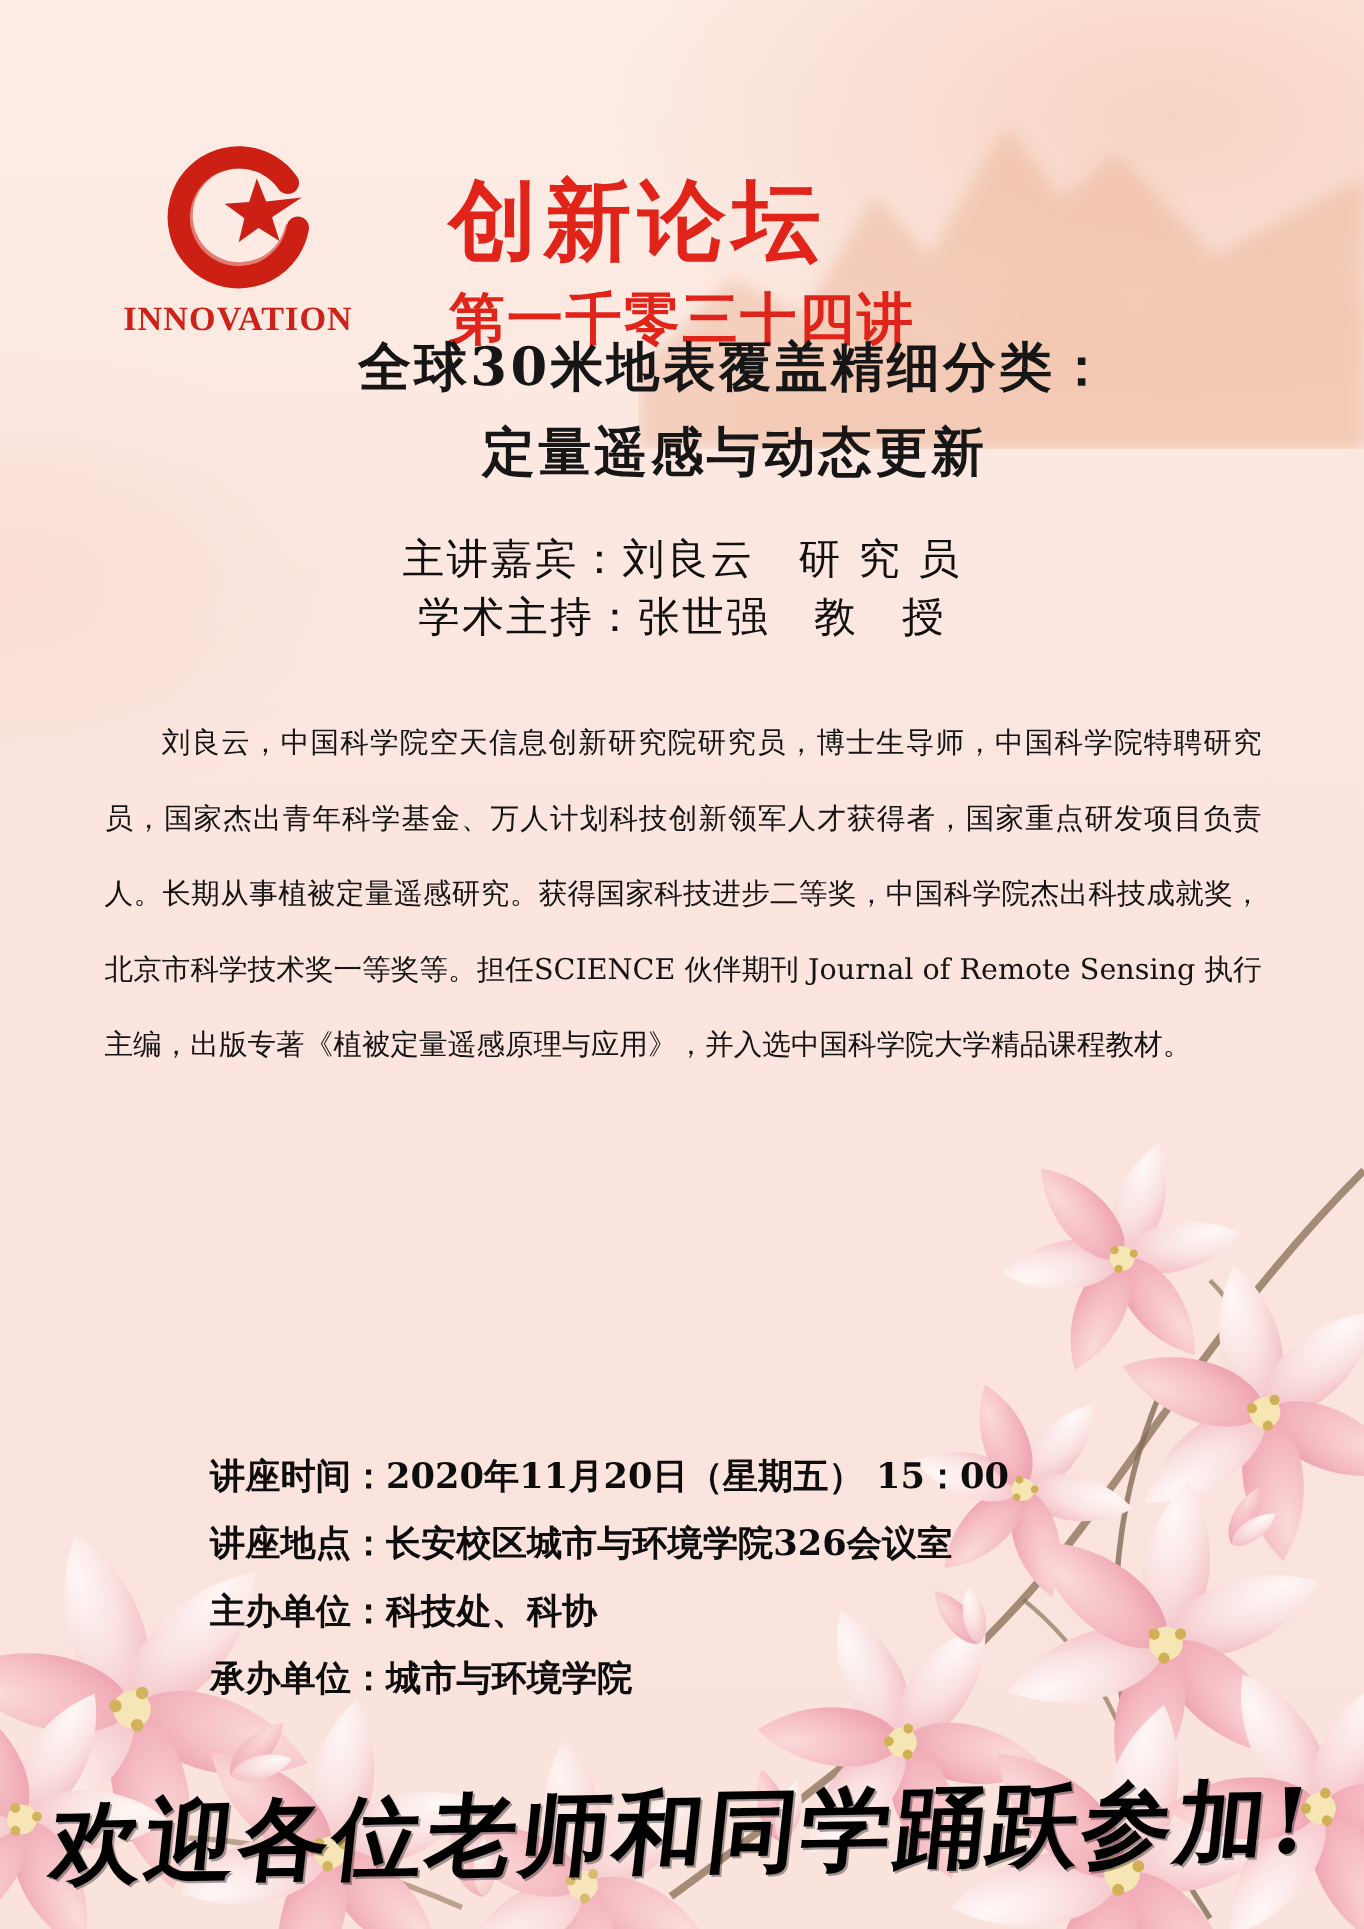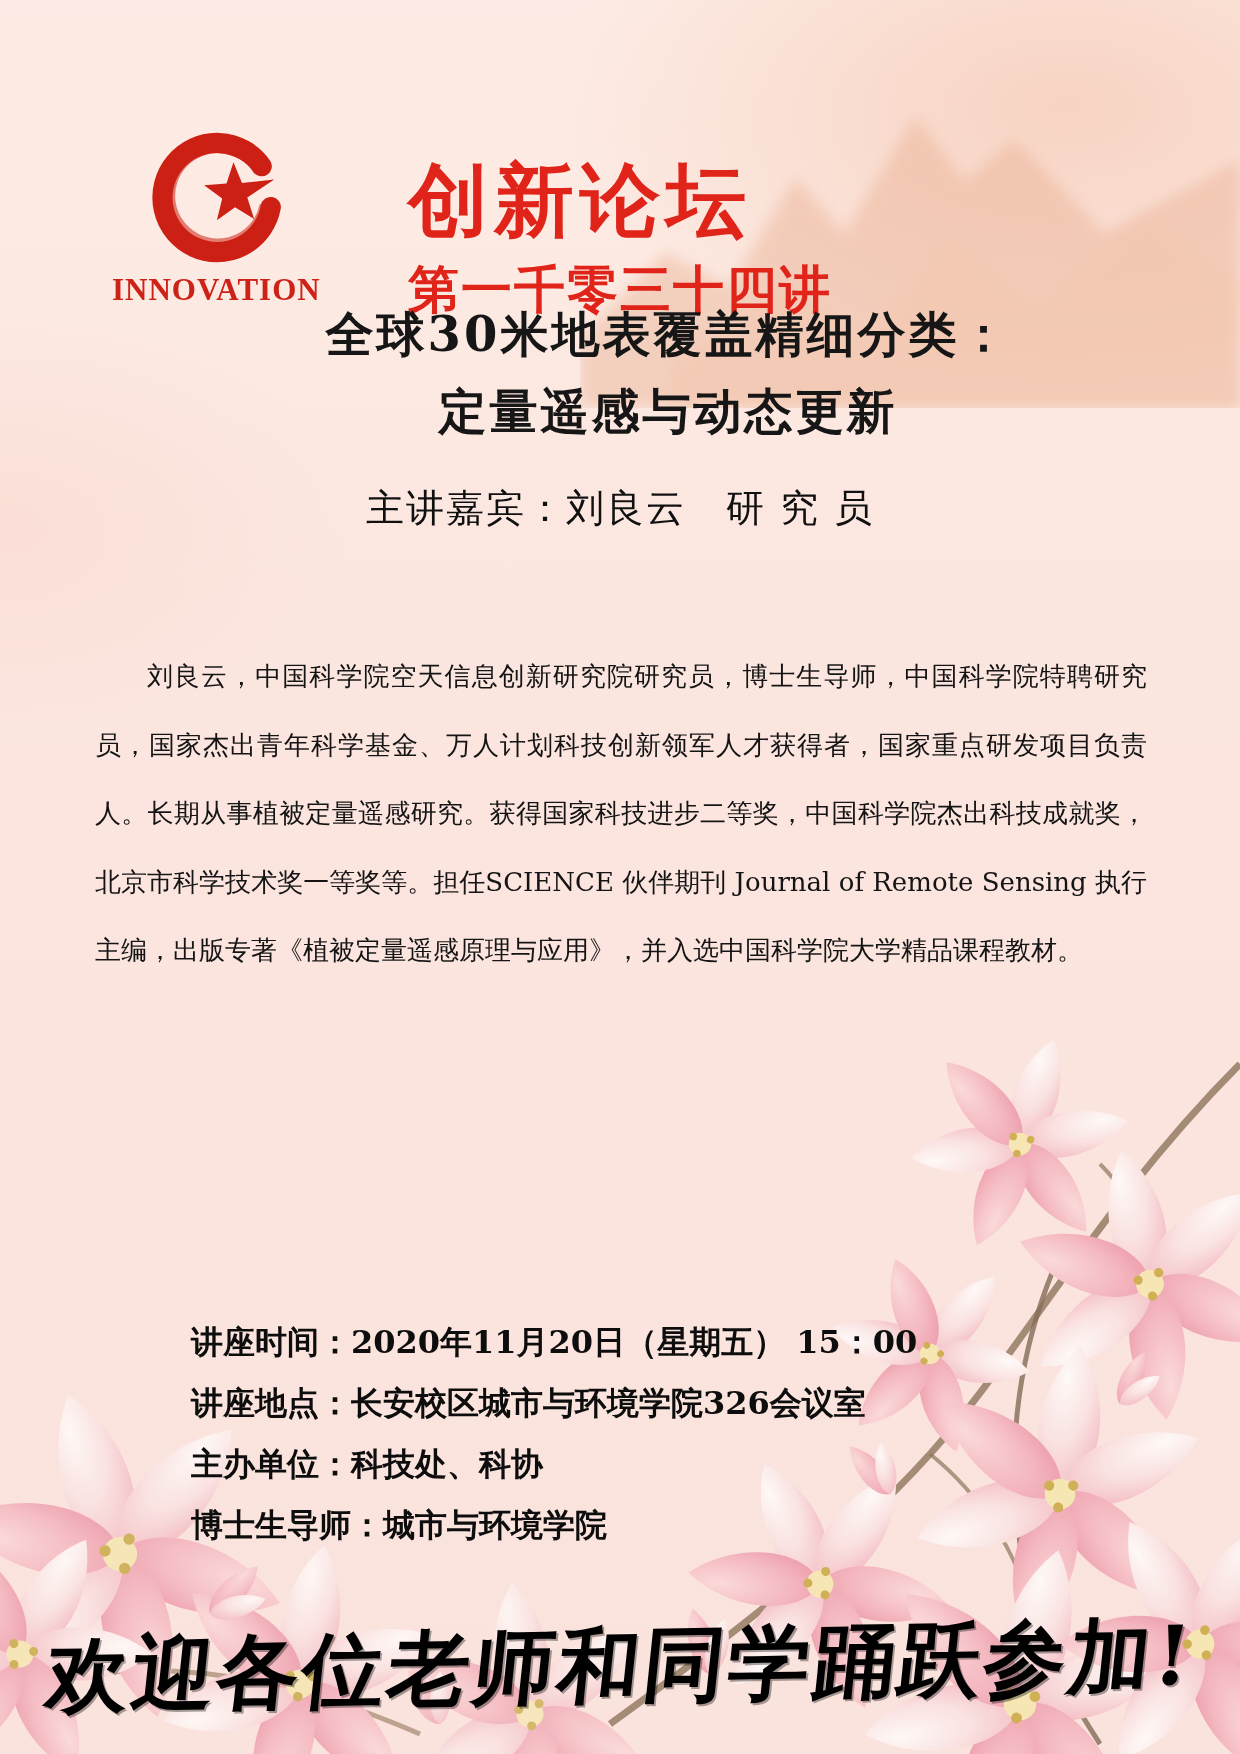--- a/index.html
+++ b/index.html
@@ -135,35 +135,36 @@
       <span class="session">第一千零三十四讲</span>
     </div>
 
     <div class="talk-title">
       <div>全球30米地表覆盖精细分类：</div>
       <div>定量遥感与动态更新</div>
     </div>
 
     <div class="speakers">
       <div>主讲嘉宾：刘良云　研 究 员</div>
+      <div>学术主持：张世强　教　授</div>
     </div>
 
     <p class="bio">刘良云，中国科学院空天信息创新研究院研究员，博士生导师，中国科学院特聘研究员，国家杰出青年科学基金、万人计划科技创新领军人才获得者，国家重点研发项目负责人。长期从事植被定量遥感研究。获得国家科技进步二等奖，中国科学院杰出科技成就奖，北京市科学技术奖一等奖等。担任SCIENCE 伙伴期刊 Journal of Remote Sensing 执行主编，出版专著《植被定量遥感原理与应用》，并入选中国科学院大学精品课程教材。</p>
 
     <div class="details">
       <div class="detail-row">
         <span>讲座时间：</span><span>2020年11月20日（星期五）  15：00</span>
       </div>
       <div class="detail-row">
         <span>讲座地点：</span><span>长安校区城市与环境学院326会议室</span>
       </div>
       <div class="detail-row">
         <span>主办单位：</span><span>科技处、科协</span>
       </div>
       <div class="detail-row">
-        <span>博士生导师：</span><span>城市与环境学院</span>
+        <span>承办单位：</span><span>城市与环境学院</span>
       </div>
     </div>
 
     <div class="welcome">欢迎各位老师和同学踊跃参加!</div>
 
   </div>
 </div>
 
 </body></html>

